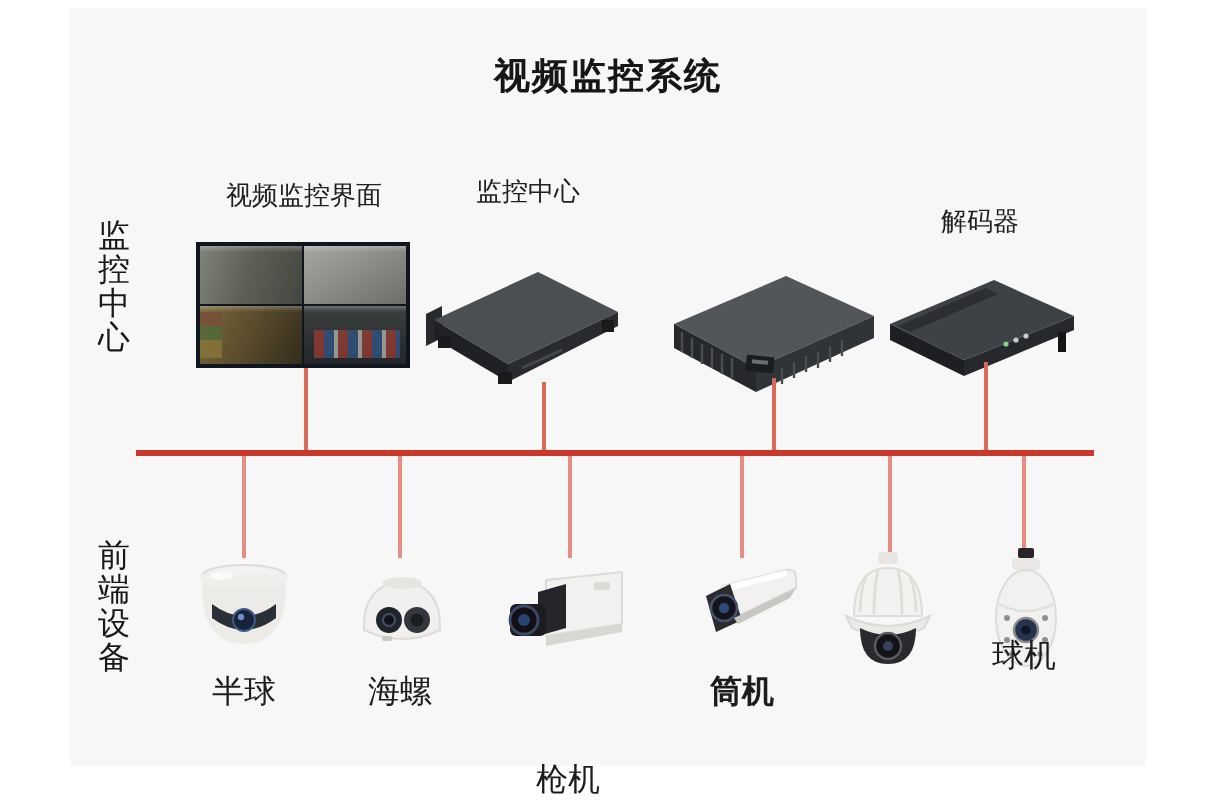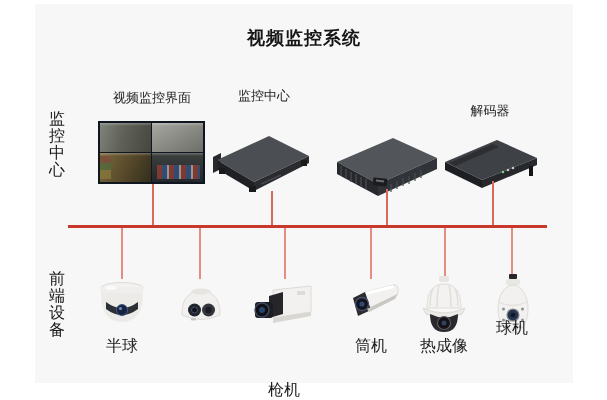--- a/index.html
+++ b/index.html
@@ -164,19 +164,19 @@
       <circle cx="18" cy="43" r="2.3" fill="#0f1624"></circle>
       <circle cx="8.5" cy="37" r="1.5" fill="#8f8f93"></circle>
         <circle cx="27.5" cy="37" r="1.5" fill="#8f8f93"></circle>
       <circle cx="8.5" cy="48" r="1.5" fill="#8f8f93"></circle>
         <circle cx="27.5" cy="48" r="1.5" fill="#8f8f93"></circle>
       <circle cx="11" cy="55" r="1.4" fill="#9a9a9e"></circle>
         <circle cx="25" cy="55" r="1.4" fill="#9a9a9e"></circle>
     </svg>
 
     <div class="abs cam-label" style="left:57px;  top:332px; width:60px;">半球</div>
+    <div class="abs cam-label" style="left:135px; top:332px; width:60px;">海螺</div>
     <div class="abs cam-label" style="left:219px; top:332px; width:60px;margin-top:44px;">枪机</div>
-    <div class="abs cam-label" style="left:306px; top:332px; width:60px;">筒机</div>
-    <div class="abs cam-label" style="left:374px; top:332px; width:70px;">热成像</div>
+    <div class="abs cam-label" style="left:306px; top:332px; width:60px;font-weight:bold;">筒机</div>
     <div class="abs cam-label" style="left:447px; top:314px; width:60px;">球机</div>
 
   </div>
 </div>
 
 </body></html>

